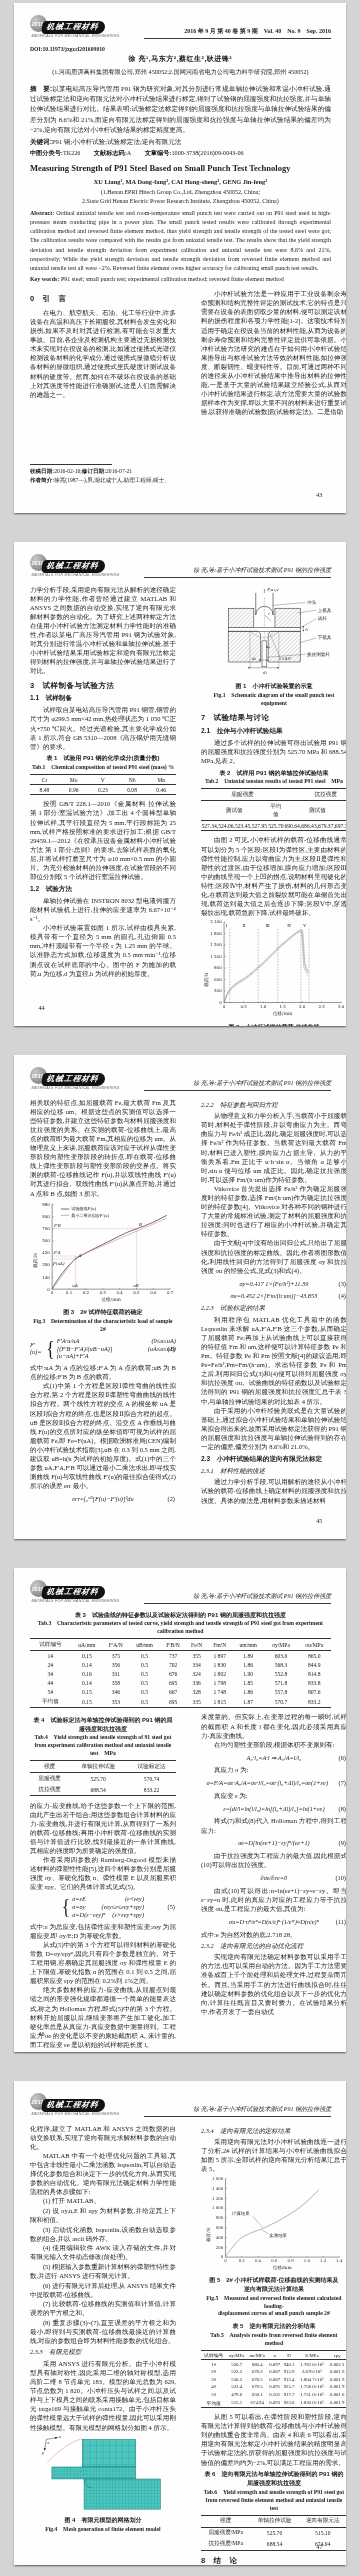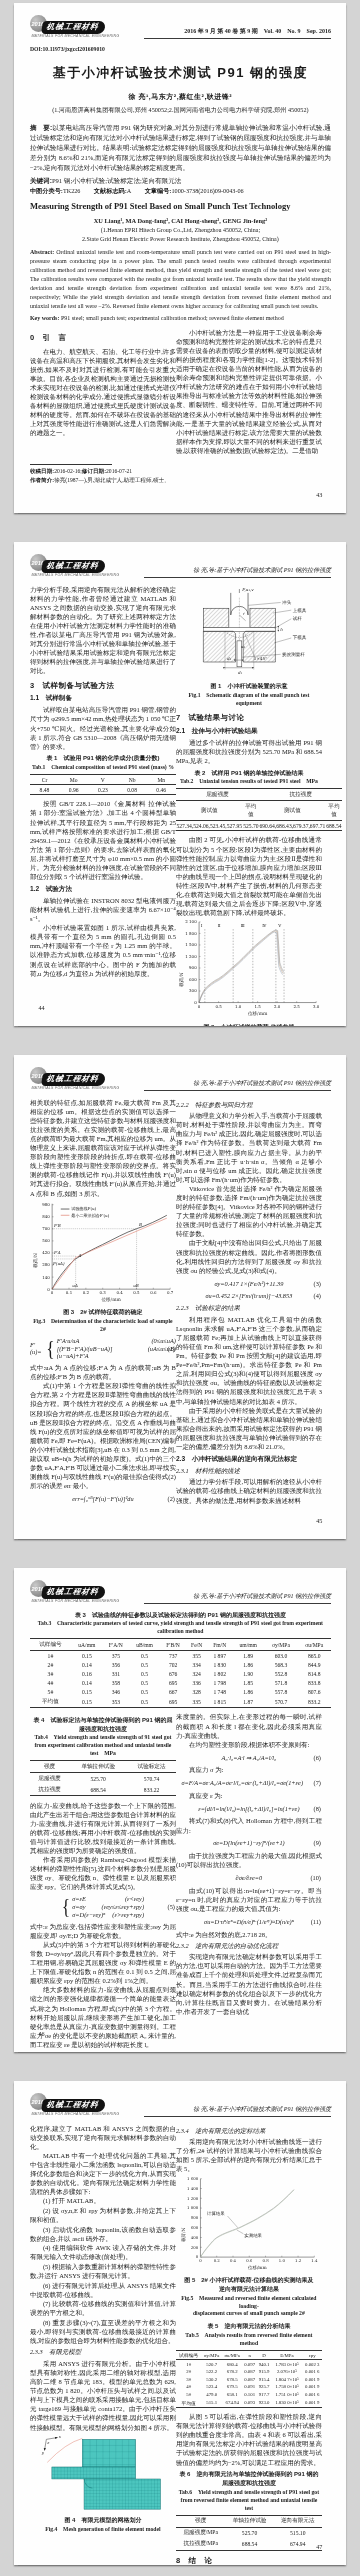--- a/index.html
+++ b/index.html
@@ -32,21 +32,21 @@
   .abs b,.kwl b{font-family:"Liberation Sans",sans-serif}
   .kwl{font:6.6px "Liberation Serif",serif;line-height:1.5;margin-bottom:1.5px}
   .clc{font:6.2px "Liberation Serif",serif;margin:1px 0 5.2px;display:flex;gap:13.4px}
   .clc b{font-family:"Liberation Sans",sans-serif}
   .entitle{font:bold 8.5px "Liberation Serif",serif;text-align:left;margin:5.2px 0 5.2px}
   .enauth{font:bold 6.4px "Liberation Serif",serif;text-align:center;margin-bottom:2.6px}
   .enaff{font:6px "Liberation Serif",serif;text-align:center;line-height:1.5}
   .enabs{font:6px "Liberation Serif",serif;line-height:1.52;text-align:justify;margin-top:3.6px}
   .enkw{font:6px "Liberation Serif",serif;line-height:1.5;margin:2.1px 0 5.2px}
   
-  .cols{display:flex;gap:0}
+  .cols{display:flex;gap:25px}
   .col{width:146px;flex:none}
   .p{font-size:6.5px;line-height:1.4;text-align:justify;text-indent:2em}
   .p.noind{text-indent:0}
   .h-sec{font:bold 7.5px "Liberation Sans",sans-serif;margin:5.2px 0 3.6px;letter-spacing:0.5px}
   .h-sub{font:bold 6.6px "Liberation Sans",sans-serif;margin:3.6px 0 2.1px}
   .h-s3{font:italic 6.4px "Liberation Serif",serif;margin:3.1px 0 1.5px}
   .fn{position:absolute;left:15.5px;bottom:28px;width:146px;font-size:5.6px;line-height:1.6}
   .fn-rule{width:82px;border-top:0.5px solid #333;margin-bottom:2.6px}
   .fn b{font-family:"Liberation Sans",sans-serif}
   .pageno{position:absolute;bottom:15.5px;font-size:6.2px}
@@ -87,21 +87,20 @@
           <span>2016</span>
         </div>
       <div class="logo-badge">机械工程材料</div>
       <div class="logo-en">MATERIALS FOR MECHANICAL ENGINEERING</div>
     </div>
     <div class="hdr-right">
       <span class="issue-line">2016 年 9 月 第 40 卷 第 9 期　Vol. 40　No. 9　Sep. 2016</span>
     </div>
   </div>
   <div class="doi">DOI:10.11973/jxgccl201609010</div>
-  <div class="title">基于小冲杆试验技术测试 P91 钢的强度</div>
   <div class="authors">徐 亮¹,马东方²,蔡红生²,耿进锋²</div>
   <div class="affil">(1.河南恩湃高科集团有限公司,郑州 450052;2.国网河南省电力公司电力科学研究院,郑州 450052)</div>
   <div class="abs"><b>摘　要:</b><span>以某电站高压导汽管用 P91 钢为研究对象,对其分别进行常规单轴拉伸试验和常温小冲杆试验,通过试验标定法和逆向有限元法对小冲杆试验结果进行标定,得到了试验钢的屈服强度和抗拉强度,并与单轴拉伸试验结果进行对比。结果表明:试验标定法标定得到的屈服强度和抗拉强度与单轴拉伸试验结果的偏差分别为 8.6%和 21%,而逆向有限元法标定得到的屈服强度和抗拉强度与单轴拉伸试验结果的偏差均为−2%,逆向有限元法对小冲杆试验结果的标定精度更高。</span></div>
   <div class="kwl"><b>关键词:</b><span>P91 钢;小冲杆试验;试验标定法;逆向有限元法</span></div>
   <div class="clc">
     <span><b>中图分类号:</b><span>TK226</span></span>
     <span><b>文献标志码:</b><span>A</span></span>
     <span><b>文章编号:</b><span>1000-3738(2016)09-0043-06</span></span>
   </div>
   <div class="entitle">Measuring Strength of P91 Steel Based on Small Punch Test Technology</div>

